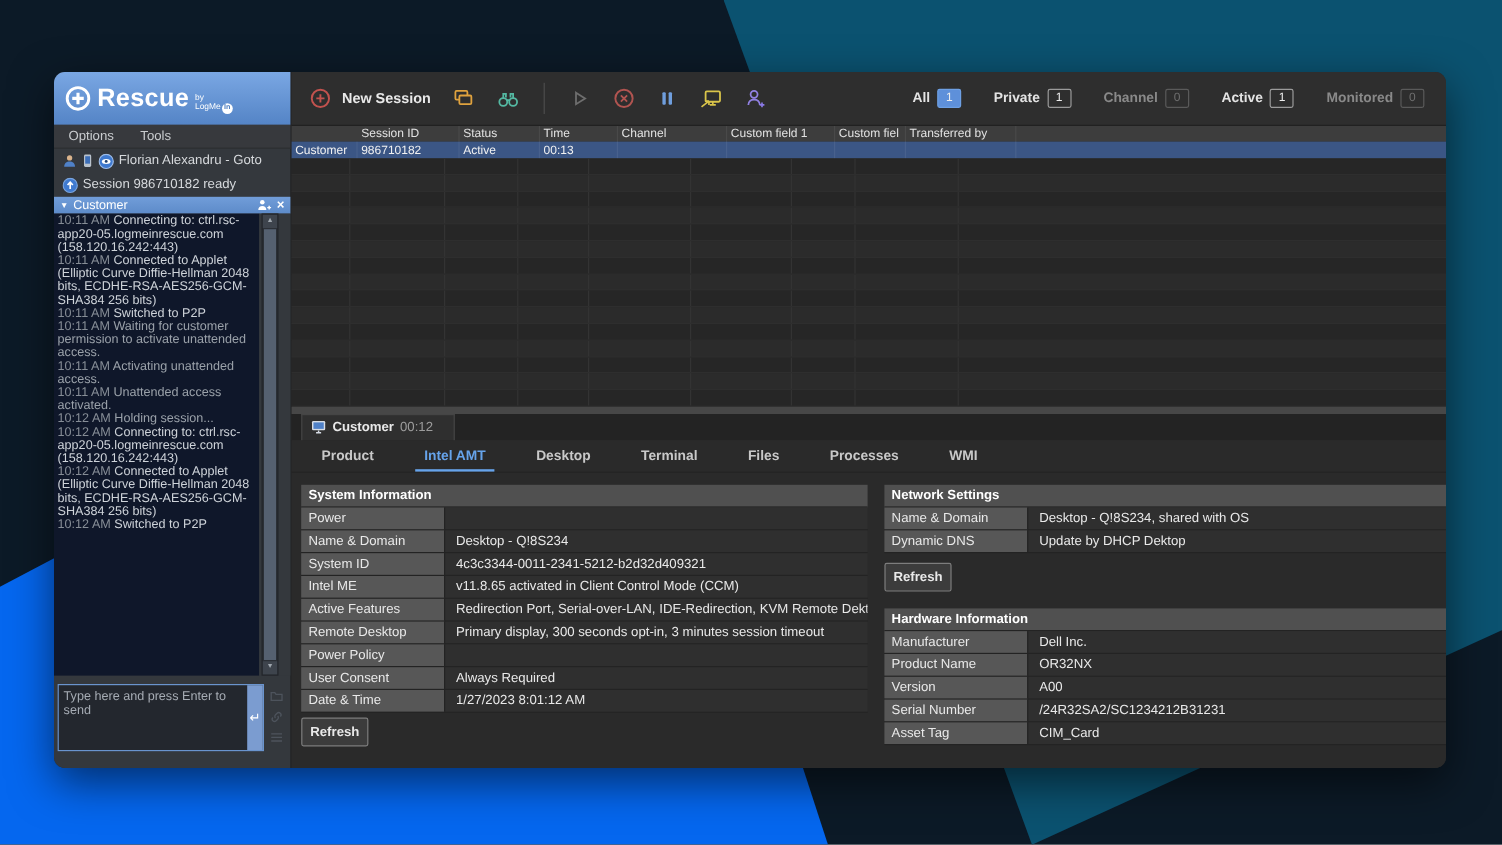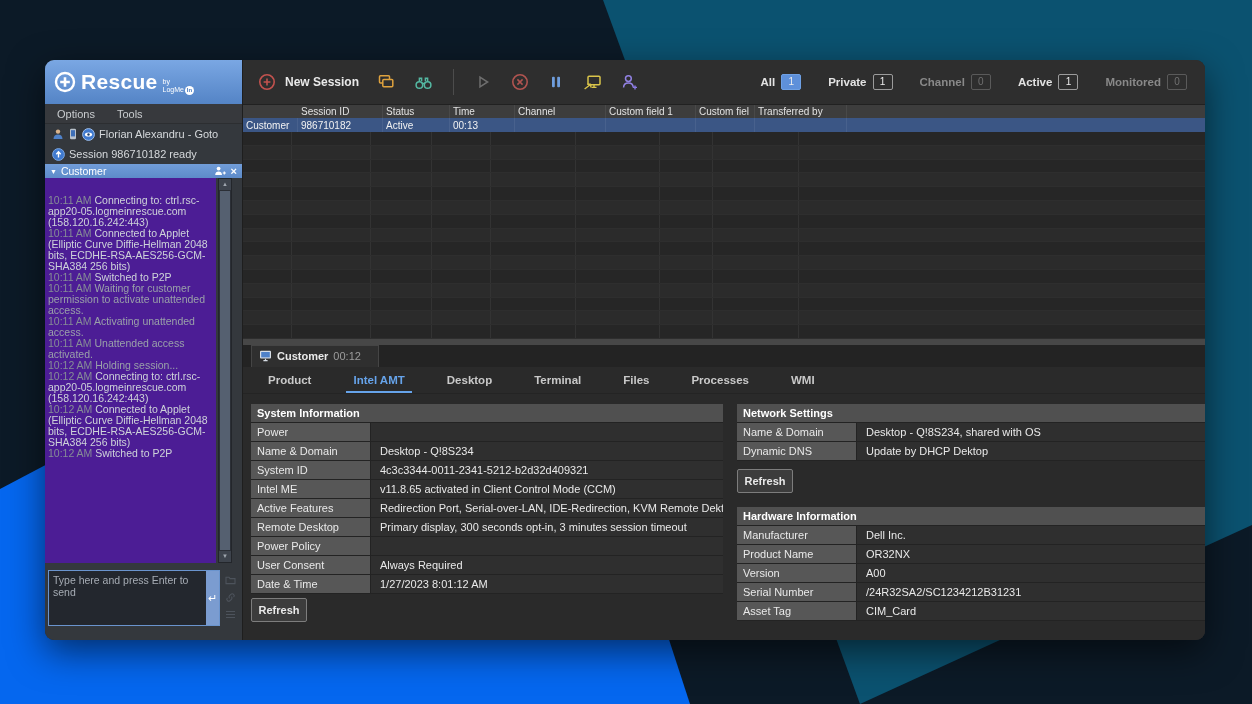--- a/index.html
+++ b/index.html
@@ -26,21 +26,21 @@
   .menubar span{cursor:default}
   .techrow,.readyrow{height:20px;display:flex;align-items:center;gap:4px;padding:0 7px;color:#d6d9dc;font-size:11px;flex:none}
   .custheader{height:14px;background:linear-gradient(#719dd9,#5d8bc9);display:flex;align-items:center;gap:4px;
               padding:0 5px;color:#fff;font-size:10.5px;flex:none}
   .custheader .chev{font-size:7px}
   .custheader .cname{flex:1}
   .custheader .hicon{display:flex;align-items:center}
   .custheader .x{font-size:11px;font-weight:bold;line-height:10px}
 
   .logwrap{flex:1;display:flex;min-height:0}
-  .log{flex:1;background:#4c1d95;padding:17px 3px;font-size:10.5px;line-height:11px;overflow:hidden}
+  .log{flex:1;background:#0f172a;padding:1px 3px;font-size:10.5px;line-height:11px;overflow:hidden}
   .log .entry{margin:0}
   .log .t{color:#868d96}
   .log .m{color:#9aa1a9}
   .log .m.bright{color:#ced3d9}
   .rail{width:24px;background:#34383d;display:flex;flex-direction:column;align-items:flex-start;padding-left:2px;flex:none}
   .sb{width:12px;height:100%;background:#2b2f36;border:1px solid #23262b;display:flex;flex-direction:column}
   .sb .arr{height:11px;background:#3e444d;color:#9fa6ae;font-size:6px;line-height:11px;text-align:center;flex:none}
   .sb .thumb{flex:1;background:#556070;margin:1px}
   .chatrow{height:63px;padding:7px 0 0 3px;display:flex;flex:none}
   .chatbox{width:170px;height:54px;border:1px solid #6a94ce;background:#23272e;display:flex}

